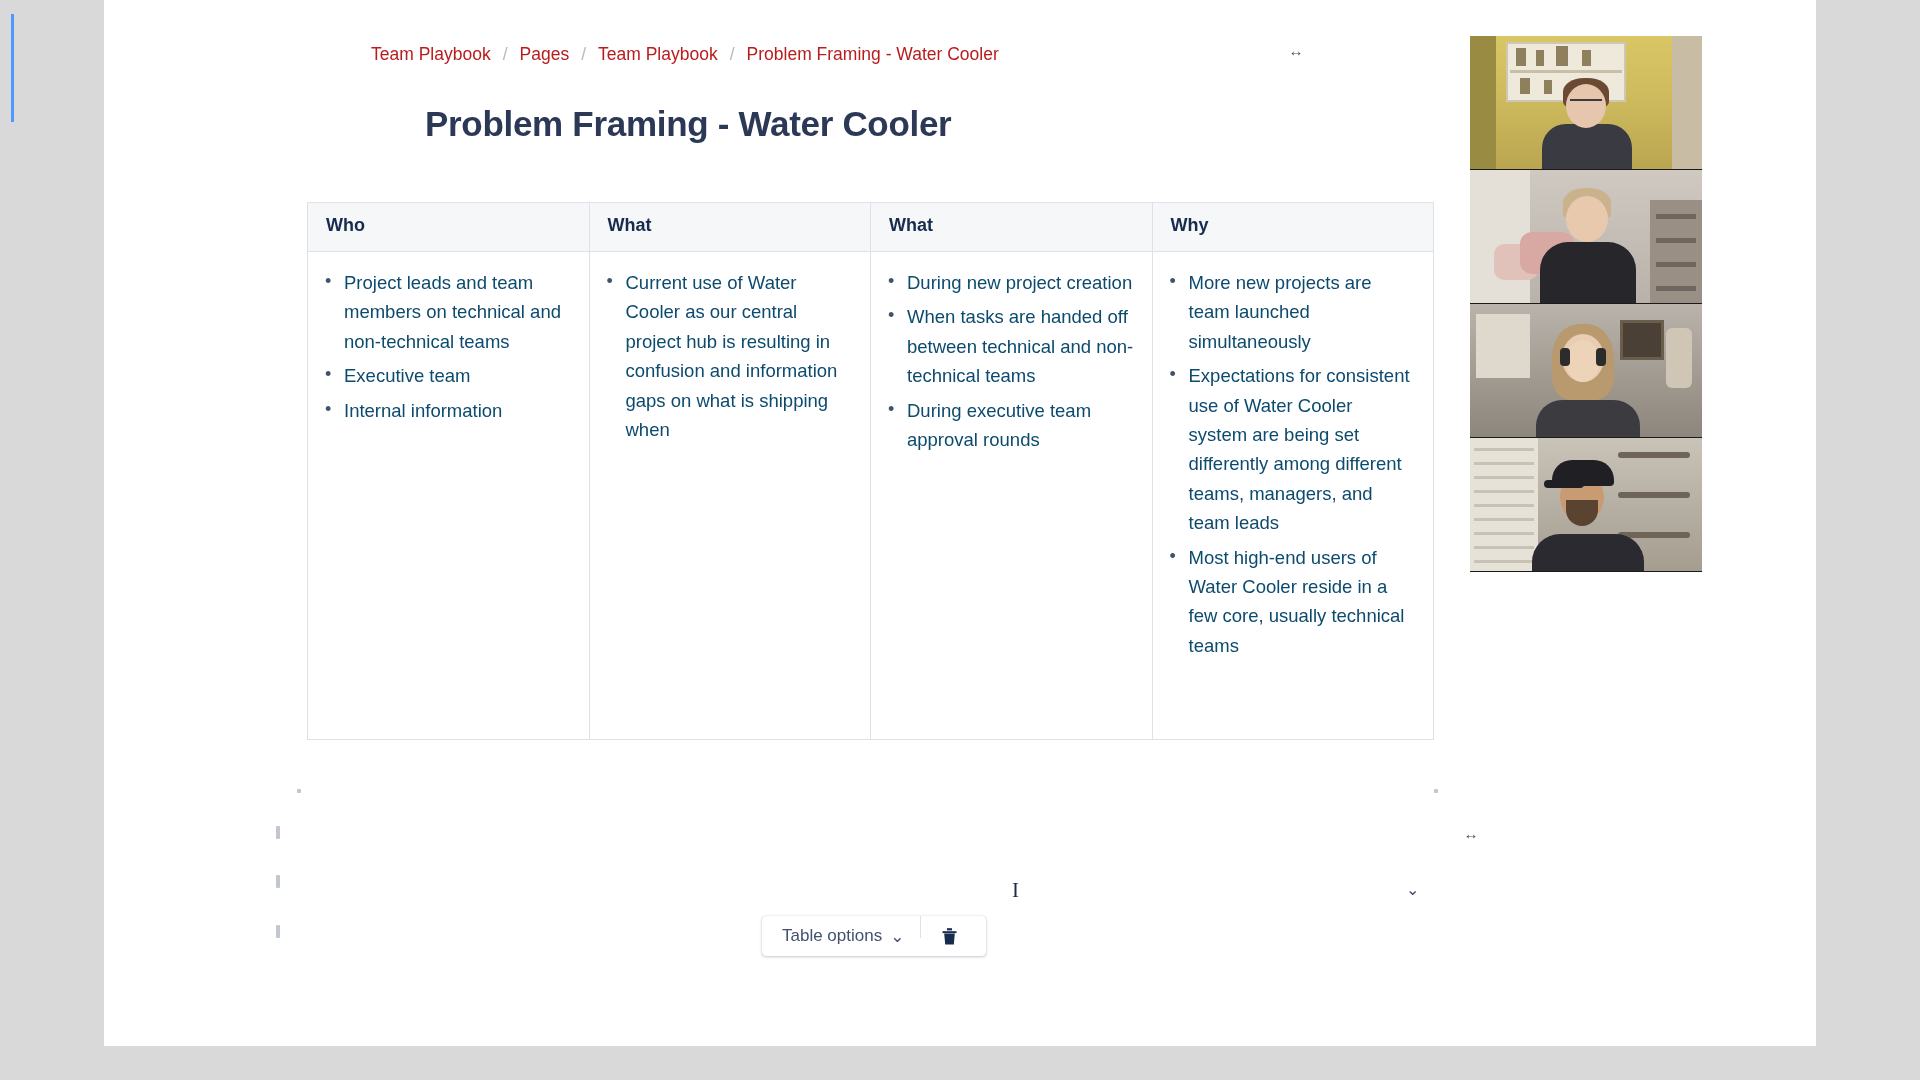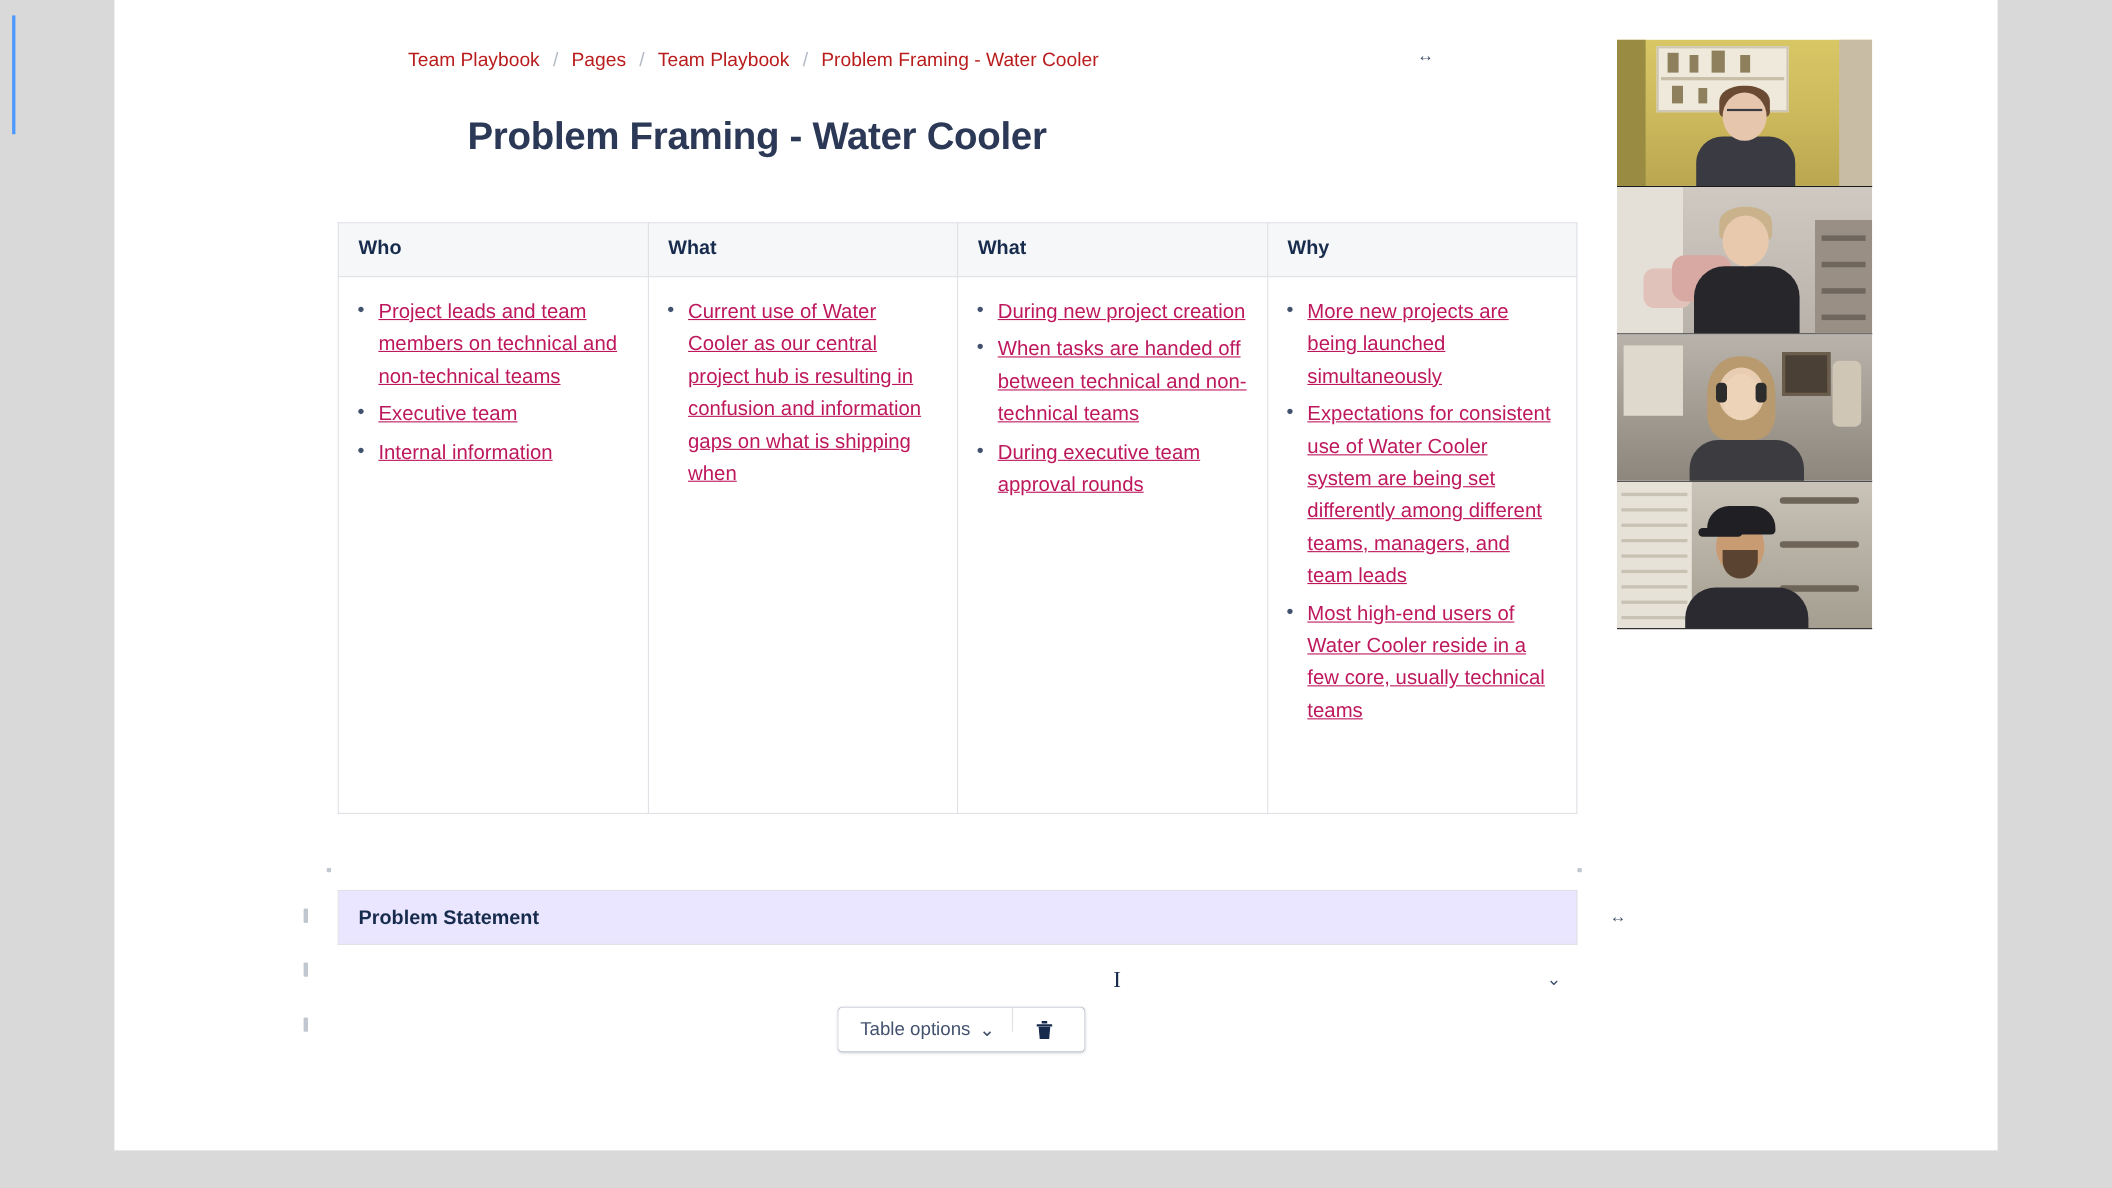--- a/index.html
+++ b/index.html
@@ -68,22 +68,21 @@
     font-size: 18px; font-weight: 700; color: #172b4d;
   }
   .main-table td { height: 486px; }
   .main-table ul { list-style: none; }
   .main-table li {
     position: relative;
     padding-left: 26px;
     margin-bottom: 5px;
     font-size: 18.5px;
     line-height: 1.59;
-    color: #be185d;
-    text-decoration: underline;
+    color: #0c4a6e;
   }
   .main-table li::before {
     content: "\2022";
     position: absolute; left: 7px; top: -1px;
     font-size: 18px; color: #42526e;
   }
 
   
   .ps-wrap { position: absolute; left: 297px; top: 795px; width: 1140px; }
 
@@ -261,35 +260,32 @@
         </td>
         <td>
           <ul>
             <li>During new project creation</li>
             <li>When tasks are handed off between technical and non-technical teams</li>
             <li>During executive team approval rounds</li>
           </ul>
         </td>
         <td>
           <ul>
-            <li>More new projects are being launched simultaneously</li>
+            <li>More new projects are team launched simultaneously</li>
             <li>Expectations for consistent use of Water Cooler system are being set differently among different teams, managers, and team leads</li>
             <li>Most high-end users of Water Cooler reside in a few core, usually technical teams</li>
           </ul>
         </td>
       </tr>
     </tbody>
   </table>
 
   <div class="ps-wrap">
     <table class="ps-table">
       <tbody>
-        <tr>
-          <td class="ps-head-cell">Problem Statement</td>
-        </tr>
       </tbody>
     </table>
   </div>
 
   <div class="ps-accent"></div>
   <div class="grip col-t1"></div>
   <div class="grip col-t2"></div>
   <div class="grip row-l1"></div>
   <div class="grip row-l2"></div>
   <div class="grip row-l3"></div>

